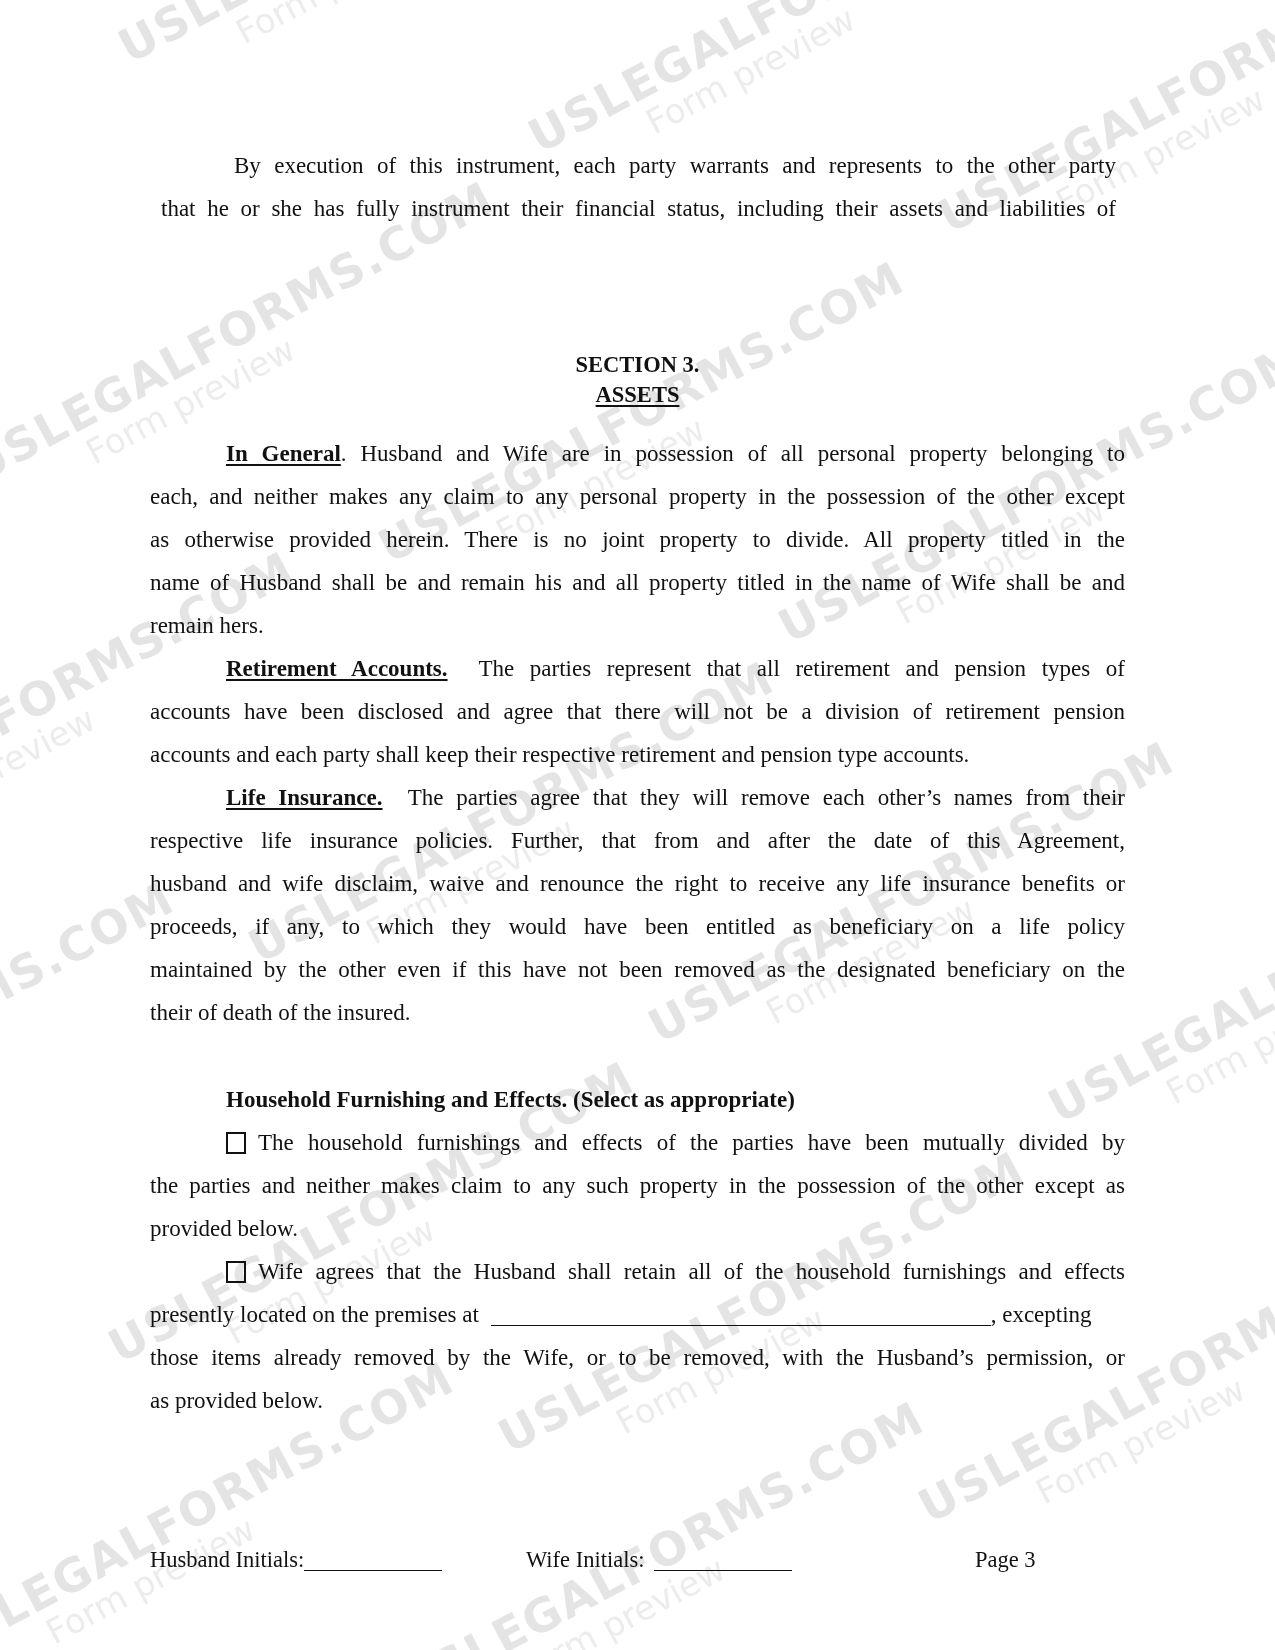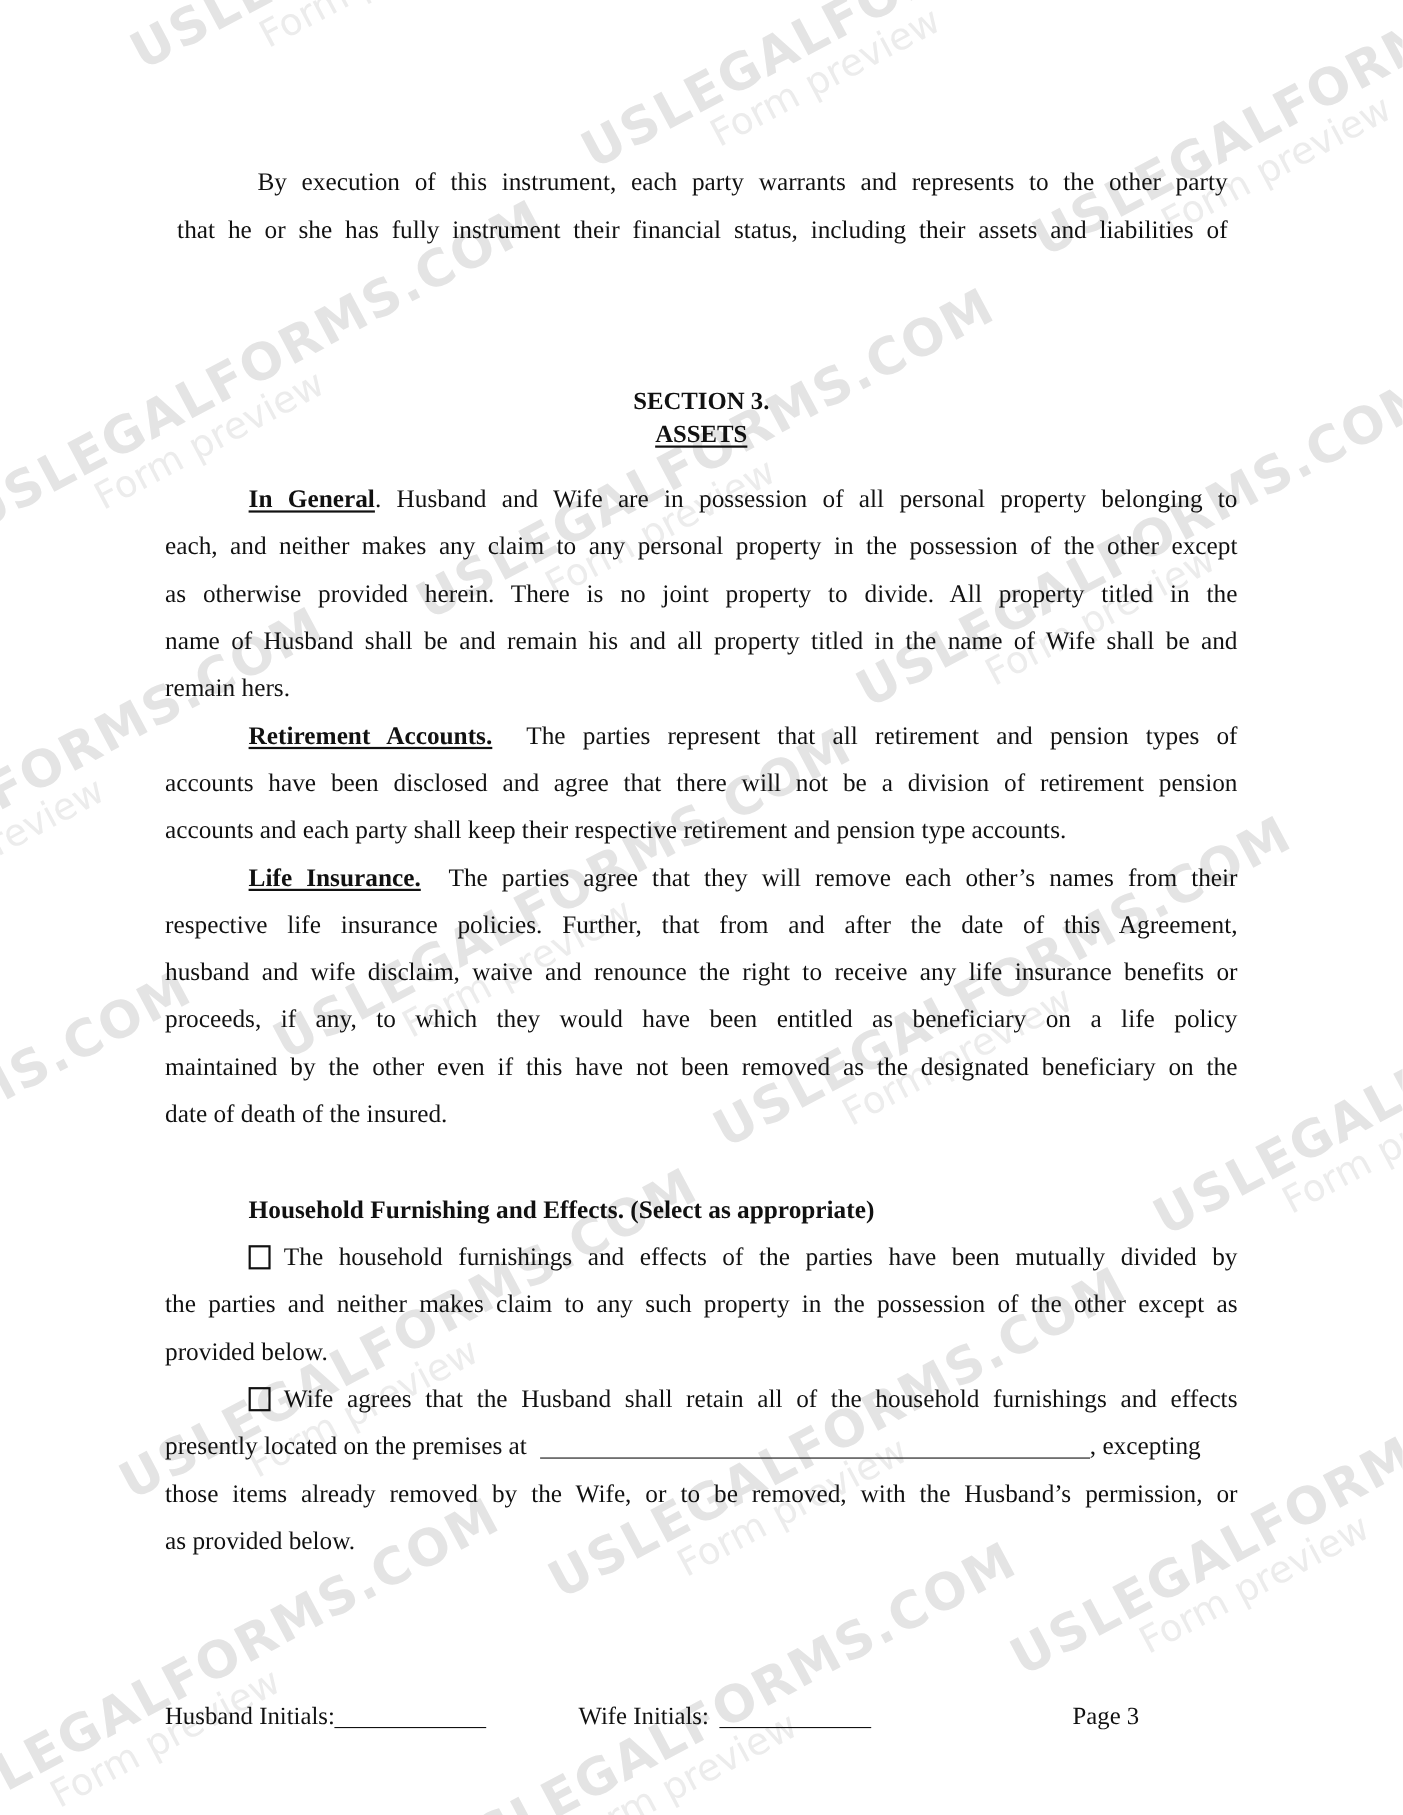--- a/index.html
+++ b/index.html
@@ -115,21 +115,21 @@
       <span class="ln">accounts have been disclosed and agree that there will not be a division of retirement pension</span>
       <span class="ln last">accounts and each party shall keep their respective retirement and pension type accounts.</span>
     </div>
 
     <div class="para" style="left:150px; top:776px; width:975px;">
       <span class="ln"><span class="indent"></span><span class="u">Life Insurance.</span><span style="white-space:pre">  The parties agree that they will remove each other’s names from their</span></span>
       <span class="ln">respective life insurance policies. Further, that from and after the date of this Agreement,</span>
       <span class="ln">husband and wife disclaim, waive and renounce the right to receive any life insurance benefits or</span>
       <span class="ln">proceeds, if any, to which they would have been entitled as beneficiary on a life policy</span>
       <span class="ln">maintained by the other even if this have not been removed as the designated beneficiary on the</span>
-      <span class="ln last">date of death of the insured.</span>
+      <span class="ln last">their of death of the insured.</span>
     </div>
 
     <div class="para" style="left:226px; top:1078px; width:900px;">
       <span class="ln last bold">Household Furnishing and Effects. (Select as appropriate)</span>
     </div>
 
     <div class="para" style="left:150px; top:1121px; width:975px;">
       <span class="ln"><span class="indent"></span><span class="checkbox"></span><span>The household furnishings and effects of the parties have been mutually divided by</span></span>
       <span class="ln">the parties and neither makes claim to any such property in the possession of the other except as</span>
       <span class="ln last">provided below.</span>

